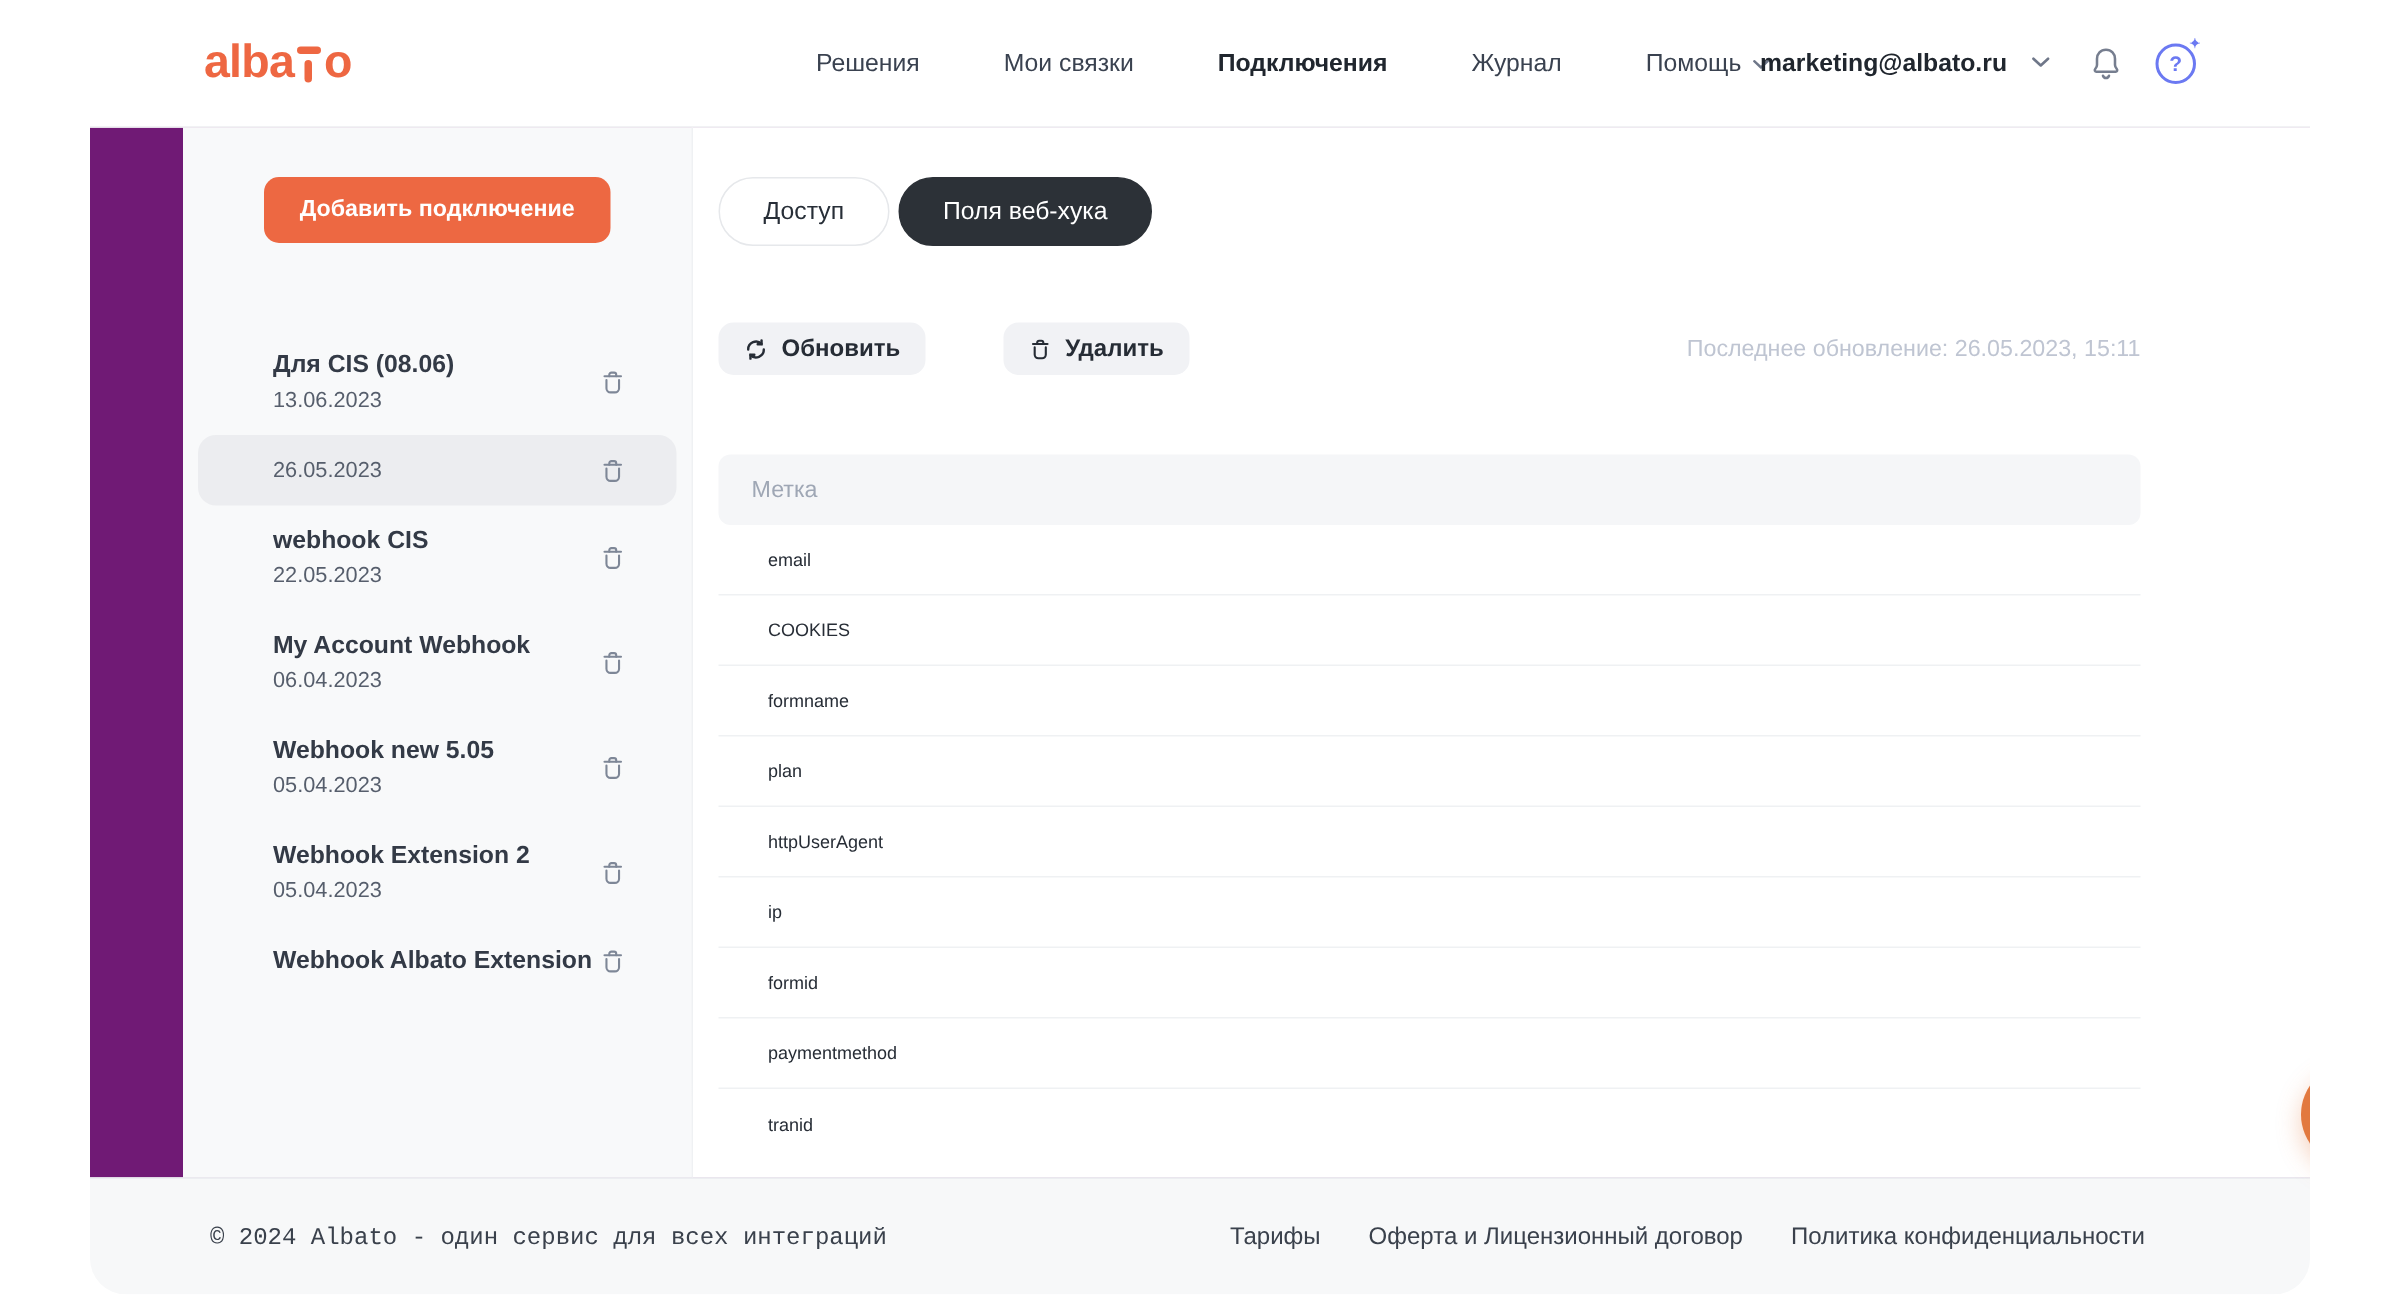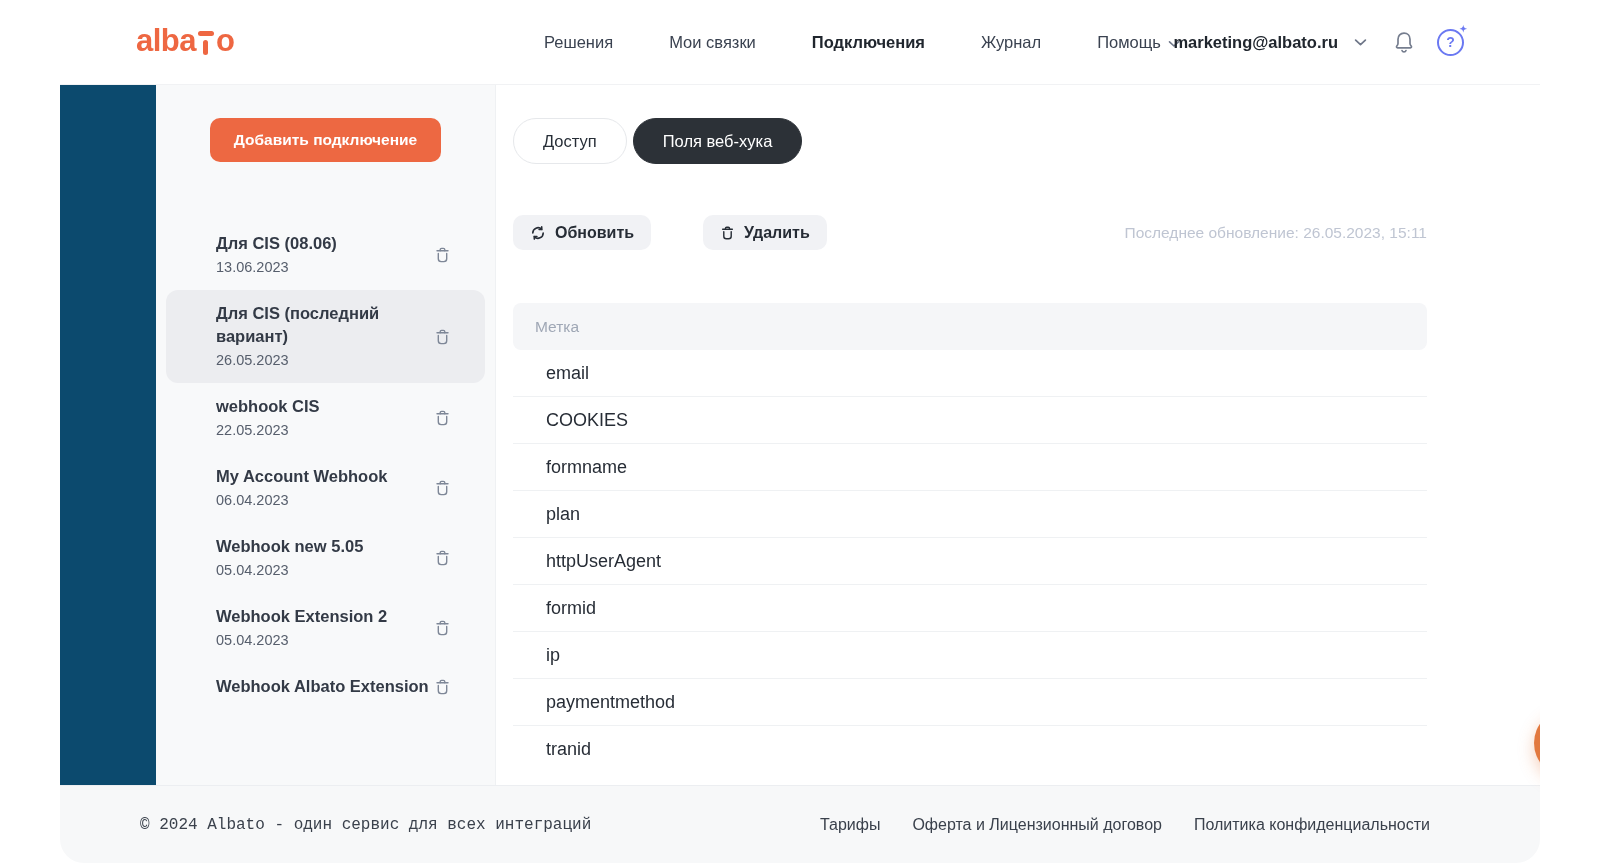--- a/index.html
+++ b/index.html
@@ -25,21 +25,21 @@
   .account{ position:absolute; right:76px; top:0; height:84px; display:flex; align-items:center;}
   .account-email{ font-size:16.5px; font-weight:700; color:#20262E; cursor:pointer;}
   .chev{ display:inline-block; }
   .account .chev{ margin-left:16px; cursor:pointer;}
   .bell-btn{ margin-left:26px; cursor:pointer; display:flex; align-items:center;}
   .help-btn{ position:relative; margin-left:22px; width:27px; height:27px; border:2px solid #6B79F2;
     border-radius:50%; color:#6B79F2; font-weight:700; font-size:14px; display:flex; align-items:center;
     justify-content:center; cursor:pointer; background:#fff;}
   .help-btn .spark{ position:absolute; top:-6px; right:-5px; font-size:9px; color:#6B79F2; background:#fff; border-radius:50%; line-height:9px;}
   
-  .bodyrow{ display:flex; height:700px; padding-left:96px; background:#0c4a6e;}
+  .bodyrow{ display:flex; height:700px; padding-left:62px; background:#701a75;}
   .sidebar{ position:relative; width:340px; background:#F8F9FA; border-right:1px solid #EFF1F3;
     padding-top:33px; overflow:hidden;}
   .add-btn{ display:block; margin:0 auto; background:#ED6842; color:#fff; border:none;
     font-family:inherit; font-weight:700; font-size:15.5px; padding:13px 24px; border-radius:10px; cursor:pointer;}
   .conn-list{ margin-top:58px; }
   .conn-item{ position:relative; margin:0 10px; padding:12px 40px 12px 50px; border-radius:12px; cursor:pointer;}
   .conn-item.selected{ background:#ECEDF0; }
   .conn-title{ font-size:16.5px; font-weight:700; color:#333A46; line-height:23px;}
   .conn-date{ font-size:14.5px; color:#565E6C; line-height:21px; margin-top:2px;}
   .conn-trash{ position:absolute; right:34px; top:50%; transform:translateY(-50%); cursor:pointer; display:flex;}
@@ -53,21 +53,21 @@
     font-family:Liberation Sans, sans-serif;}
   .tab.active{ background:#2C3137; border-color:#2C3137; color:#fff; font-weight:500;}
   .actions{ margin-top:51px; display:flex; align-items:center; justify-content:space-between;}
   .actions-left{ display:flex; gap:52px;}
   .action-btn{ display:flex; align-items:center; gap:9px; background:#F1F2F5; border:none; border-radius:10px;
     height:35px; padding:0 17px; font-family:inherit; font-size:16px; font-weight:700; color:#262C35; cursor:pointer;}
   .last-update{ font-size:15.5px; color:#BFC5D2;}
   .table{ margin-top:53px;}
   .thead{ height:47px; background:#F5F6F8; border-radius:8px; display:flex; align-items:center;
     padding-left:22px; font-size:15.5px; color:#9FA7B5;}
-  .trow{ height:47px; display:flex; align-items:center; padding-left:33px; font-size:18px; color:#272D36;
+  .trow{ height:47px; display:flex; align-items:center; padding-left:33px; font-size:12px; color:#272D36;
     border-bottom:1px solid #EFF1F3;}
   .trow:last-child{ border-bottom:none;}
   
   .footer{ position:relative; height:78px; background:#F7F8F9; border-top:1px solid #ECEEF1;
     display:flex; align-items:center; justify-content:space-between; padding:0 110px 0 80px; z-index:2;}
   .footer-copy{ font-size:16px; color:#3A414C;font-family:Liberation Mono, monospace;}
   .footer-links{ display:flex; gap:32px;}
   .footer-link{ font-size:16px; color:#3A414C; text-decoration:none; cursor:pointer;}
   
   .chat-fab{ position:absolute; left:1474px; top:709px; width:68px; height:68px; border-radius:50%;
@@ -145,21 +145,20 @@
           <span class="conn-trash">
             <svg width="17" height="18" viewBox="0 0 17 18" fill="none" stroke="#7E8797" stroke-width="1.4" stroke-linecap="round" stroke-linejoin="round">
                 <path d="M3 4.8h11"></path>
                 <path d="M6.2 4.8v-1c0-.8.6-1.4 1.4-1.4h1.8c.8 0 1.4.6 1.4 1.4v1"></path>
                 <path d="M4.3 7.4v5.4c0 1.6 1.2 2.8 2.8 2.8h2.8c1.6 0 2.8-1.2 2.8-2.8V7.4"></path>
               </svg>
           </span>
         </div>
 
         <div class="conn-item selected">
-          <div class="conn-title">Для CIS (последний вариант)</div>
           <div class="conn-date">26.05.2023</div>
           <span class="conn-trash">
             <svg width="17" height="18" viewBox="0 0 17 18" fill="none" stroke="#7E8797" stroke-width="1.4" stroke-linecap="round" stroke-linejoin="round">
                 <path d="M3 4.8h11"></path>
                 <path d="M6.2 4.8v-1c0-.8.6-1.4 1.4-1.4h1.8c.8 0 1.4.6 1.4 1.4v1"></path>
                 <path d="M4.3 7.4v5.4c0 1.6 1.2 2.8 2.8 2.8h2.8c1.6 0 2.8-1.2 2.8-2.8V7.4"></path>
               </svg>
           </span>
         </div>
 
@@ -274,24 +273,24 @@
         <div class="trow">
             <span>formname</span>
           </div>
         <div class="trow">
             <span>plan</span>
           </div>
         <div class="trow">
             <span>httpUserAgent</span>
           </div>
         <div class="trow">
+            <span>ip</span>
+          </div>
+        <div class="trow">
             <span>formid</span>
-          </div>
-        <div class="trow">
-            <span>ip</span>
           </div>
         <div class="trow">
             <span>paymentmethod</span>
           </div>
         <div class="trow">
             <span>tranid</span>
           </div>
       </div>
 
     </main>

